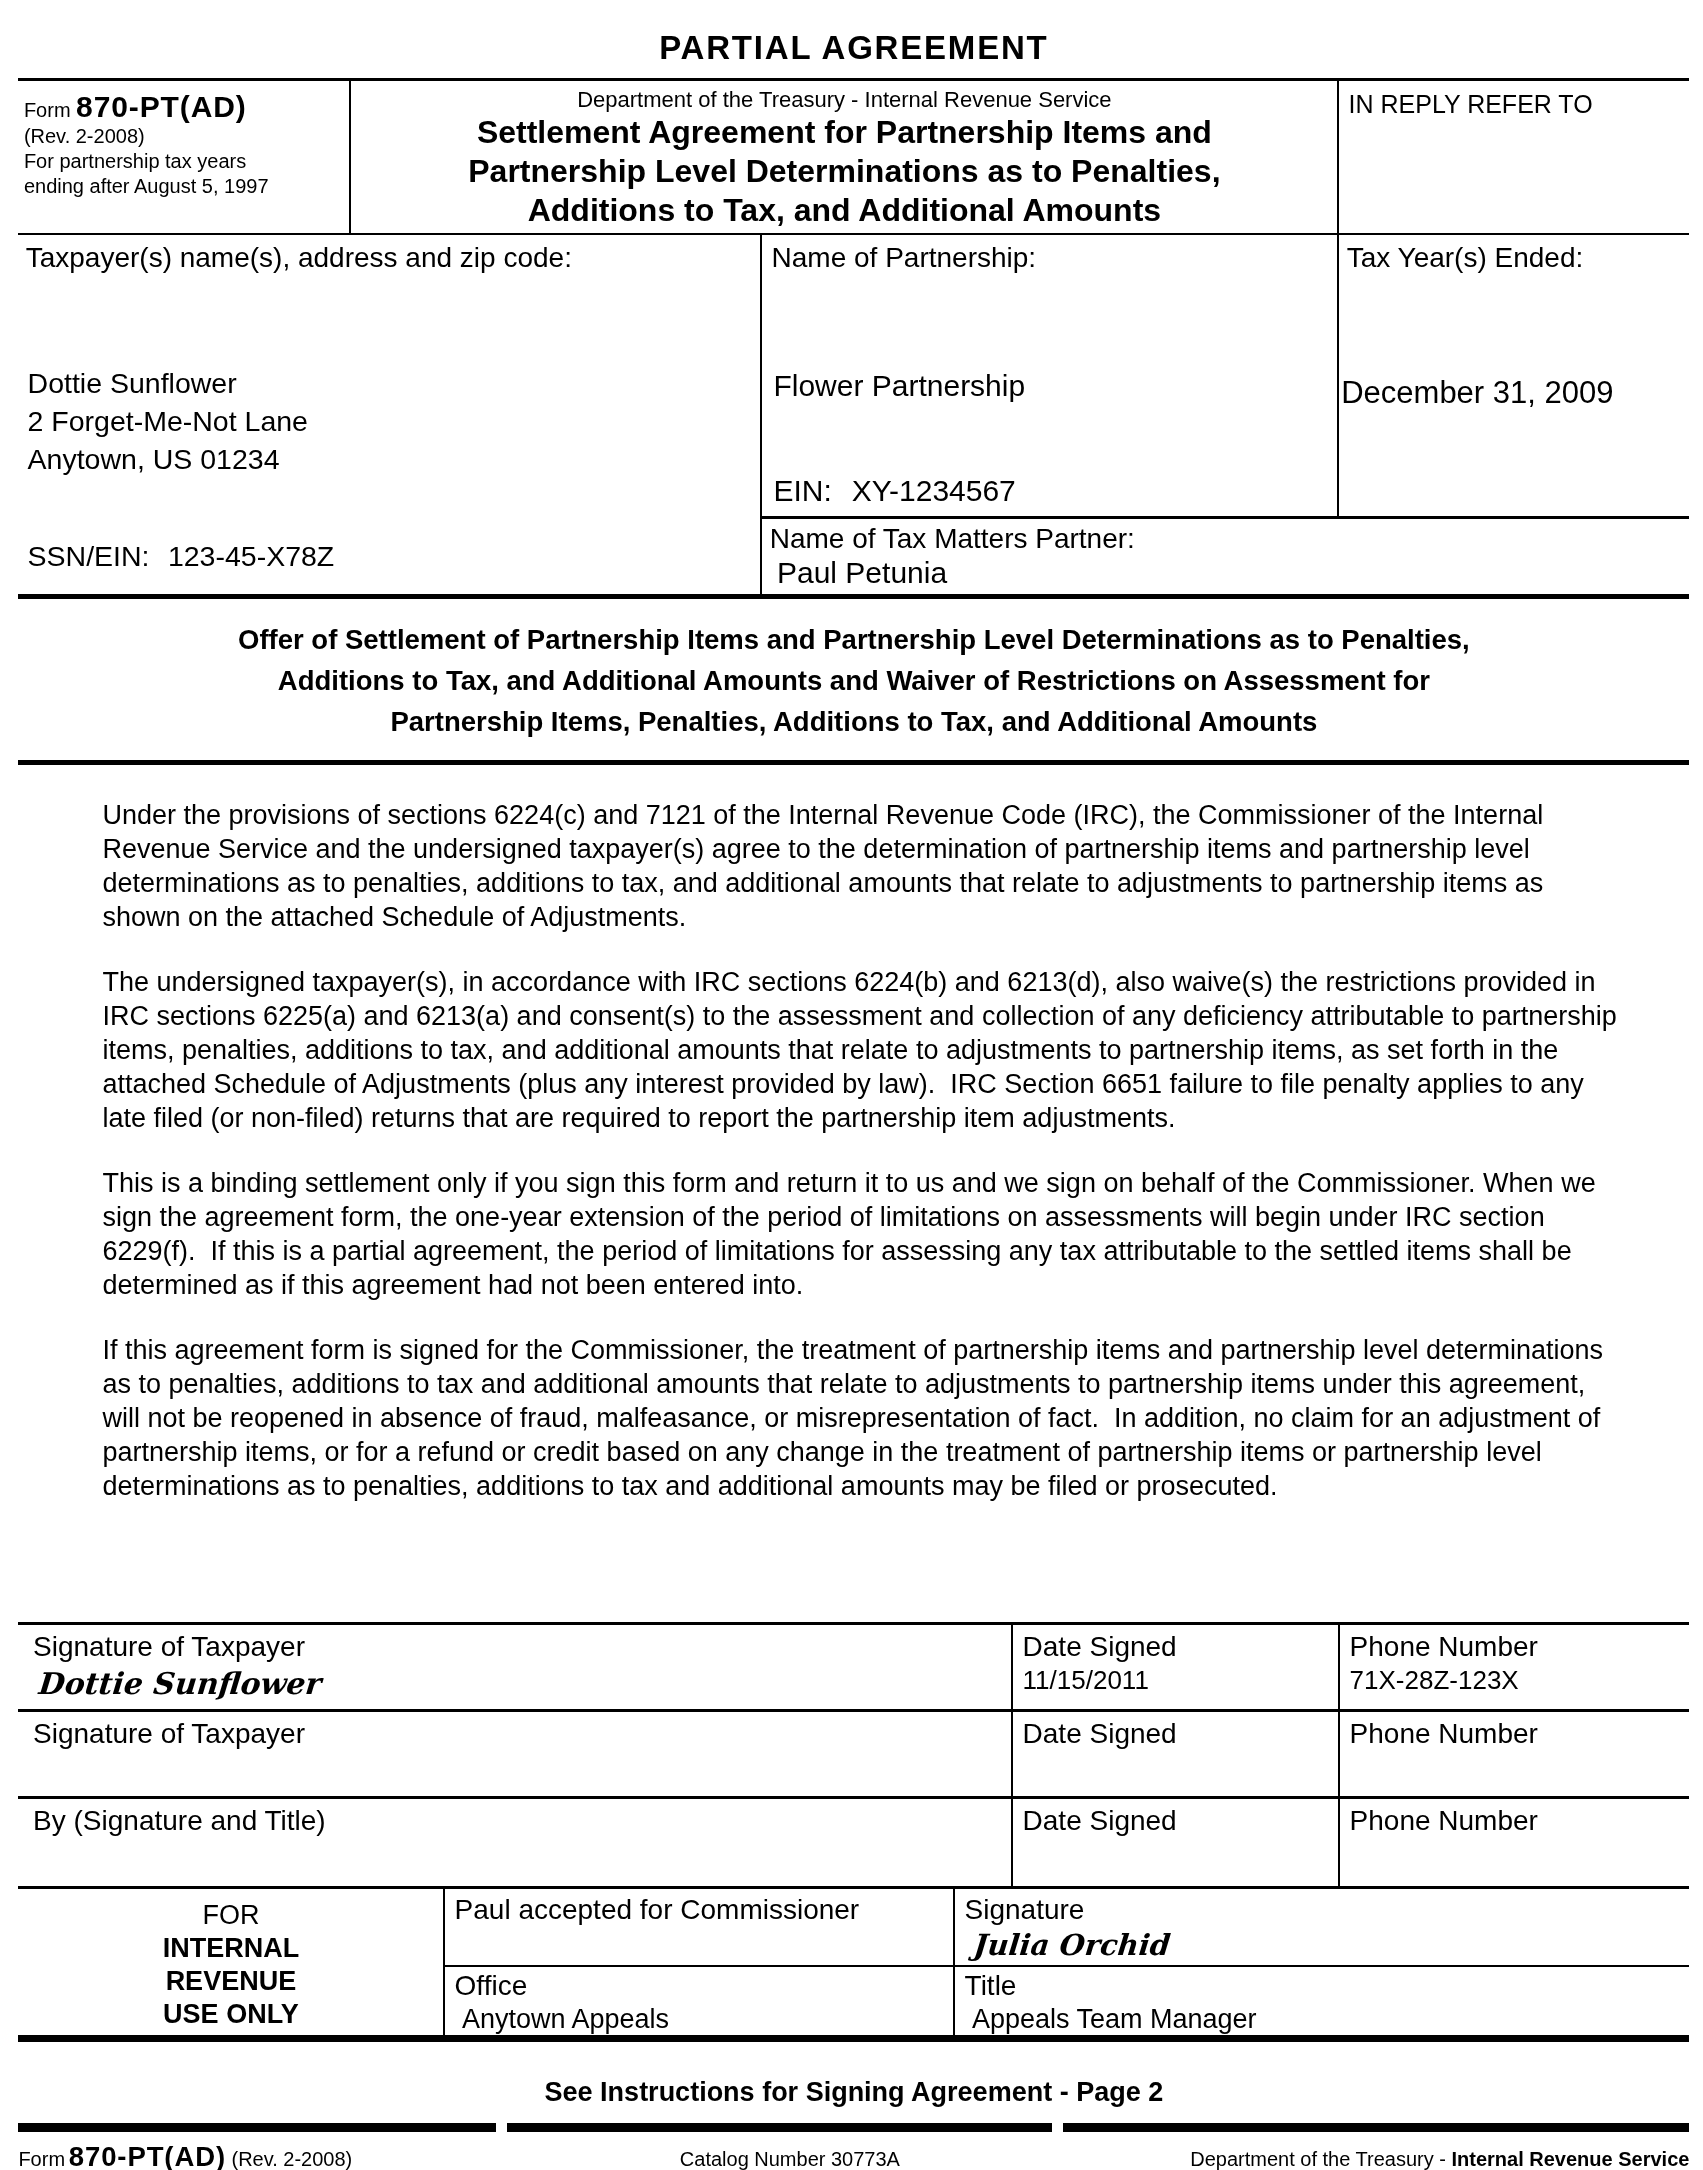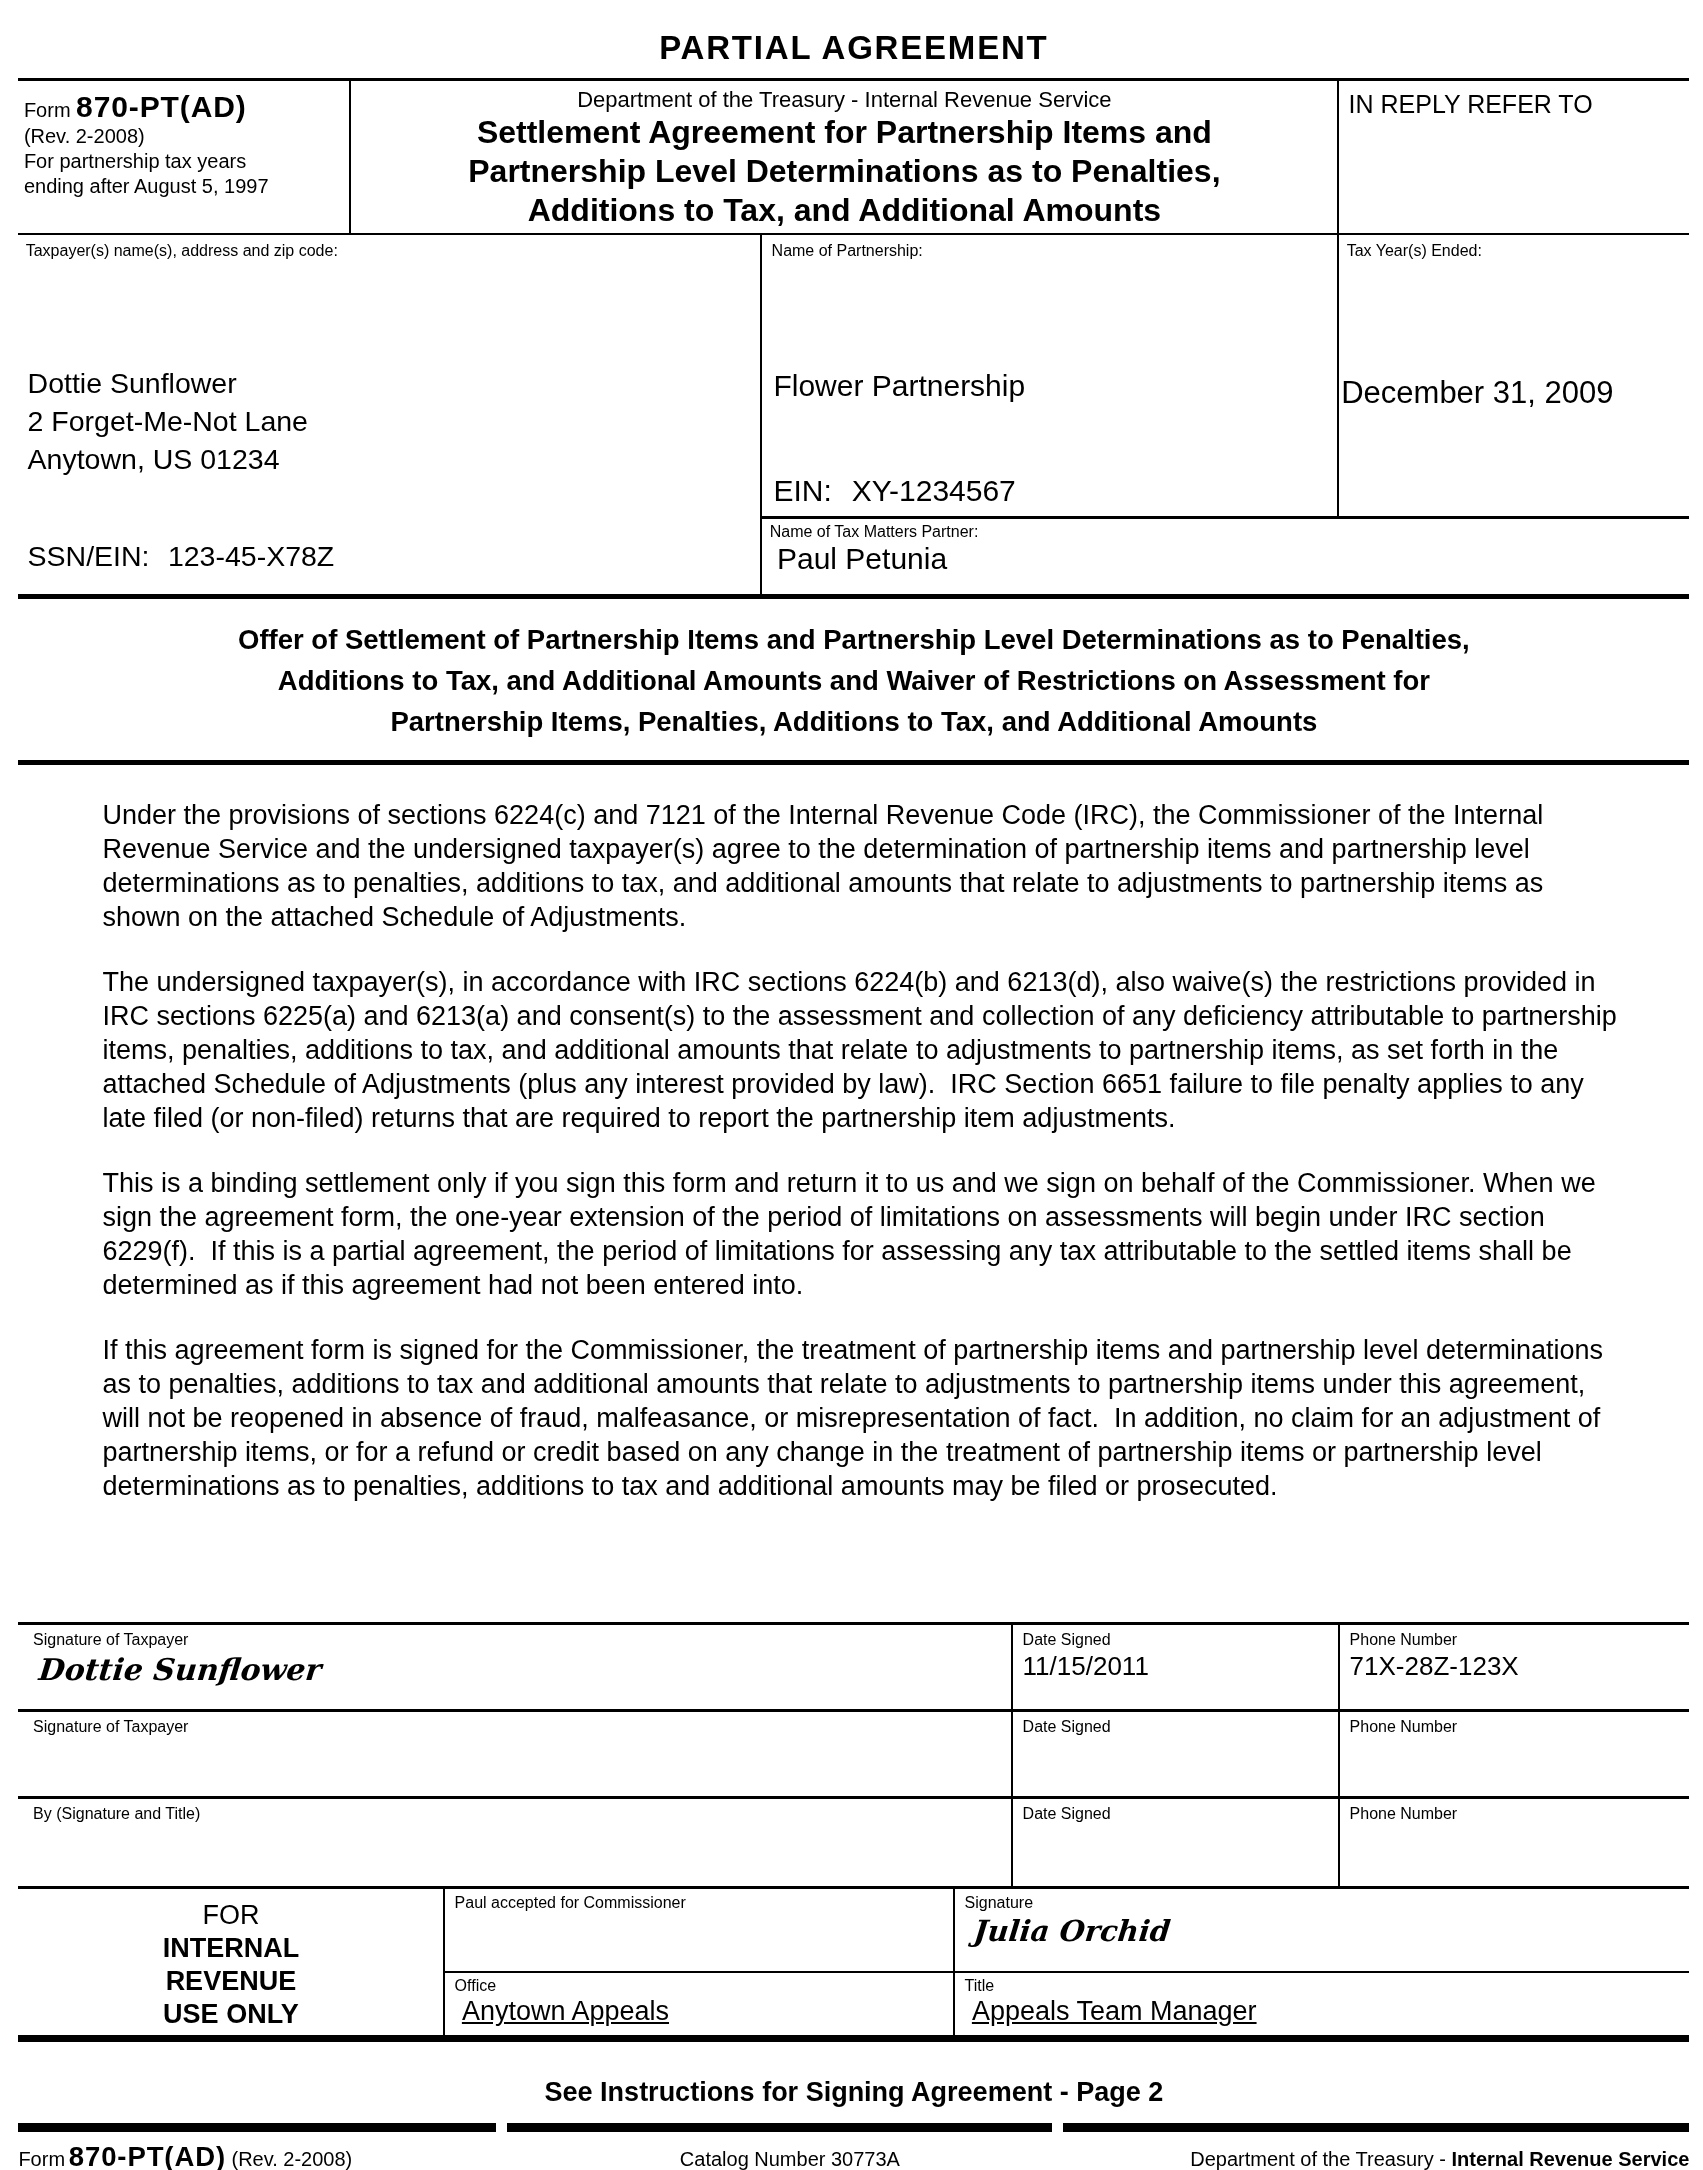--- a/index.html
+++ b/index.html
@@ -23,21 +23,21 @@
   .form-line .num { font-size:30px; font-weight:bold; margin-left:5.5px; letter-spacing:0.9px; }
   .ht-small { font-size:20px; line-height:25px; }
   .ht-c2 { width:990px; border-left:2.8px solid #000; border-right:2.8px solid #000;
     text-align:center; padding-top:5.5px; }
   .agency-line { font-size:22px; }
   .ft-bold { font-size:32px; font-weight:bold; line-height:39px; }
   .ht-c3 { flex:1; padding:9.2px 0 0 9.2px; font-size:25px; }
 
   
   .tp-table { display:flex; height:364px; border-bottom:5.5px solid #000; }
-  .cell-label { font-size:16px; }
+  .cell-label { font-size:28px; }
   .tp-left { width:744px; border-right:2.8px solid #000; position:relative; padding:7.3px 0 0 7.3px; }
   .addr { position:absolute; top:129px; left:9.2px; font-size:28.5px; line-height:38px; }
   .ssn-line { position:absolute; top:305px; left:9.2px; font-size:28.5px; }
   .ssn-line .val { margin-left:18.4px; }
   .tp-right { flex:1; display:flex; flex-direction:column; }
   .tp-top { display:flex; height:284px; border-bottom:3.7px solid #000; }
   .tp-partnership { width:577px; border-right:2.8px solid #000; position:relative; padding:7.3px 0 0 9.2px; }
   .pname { position:absolute; top:134px; left:11px; font-size:30px; }
   .ein-line { position:absolute; top:239px; left:11px; font-size:30px; }
   .ein-line .val { margin-left:20px; }
@@ -67,21 +67,21 @@
 
   
   .irs-table { display:flex; border-top:3.7px solid #000; border-bottom:7.3px solid #000; height:156px; }
   .irs-left { width:427px; border-right:2.8px solid #000; text-align:center;
     padding-top:10px; font-size:27px; line-height:33px; }
   .irs-left .b { font-weight:bold; }
   .irs-mid { width:510px; border-right:2.8px solid #000; display:flex; flex-direction:column; }
   .irs-cell-top { height:84px; border-bottom:2.8px solid #000; padding:4.6px 0 0 9.2px; }
   .irs-cell-bot { flex:1; padding:3.7px 0 0 9.2px; }
   .irs-right { flex:1; display:flex; flex-direction:column; }
-  .irs-val { font-size:27px; margin-left:7.3px; margin-top:1.8px;text-decoration:underline; }
+  .irs-val { font-size:27px; margin-left:7.3px; margin-top:1.8px; }
   .irs-script { font-family:"DejaVu Serif", serif; font-style:italic; font-weight:bold;
     font-size:29px; display:inline-block; transform:skewX(-6deg); margin:2.8px 0 0 9.2px; }
 
   
   .see-instr { margin-top:35px; text-align:center; font-weight:bold; font-size:27px; }
   .footer-bar { display:flex; margin-top:14.7px; height:9.2px; }
   .footer-bar .seg { background:#000; height:9.2px; }
   .seg1 { width:478px; } .seg2 { width:545px; margin-left:11px; } .seg3 { flex:1; margin-left:11px; }
   .footer-row { display:flex; align-items:baseline; margin-top:9.2px; }
   .f-left { width:496px; font-size:20px; white-space:nowrap; }

